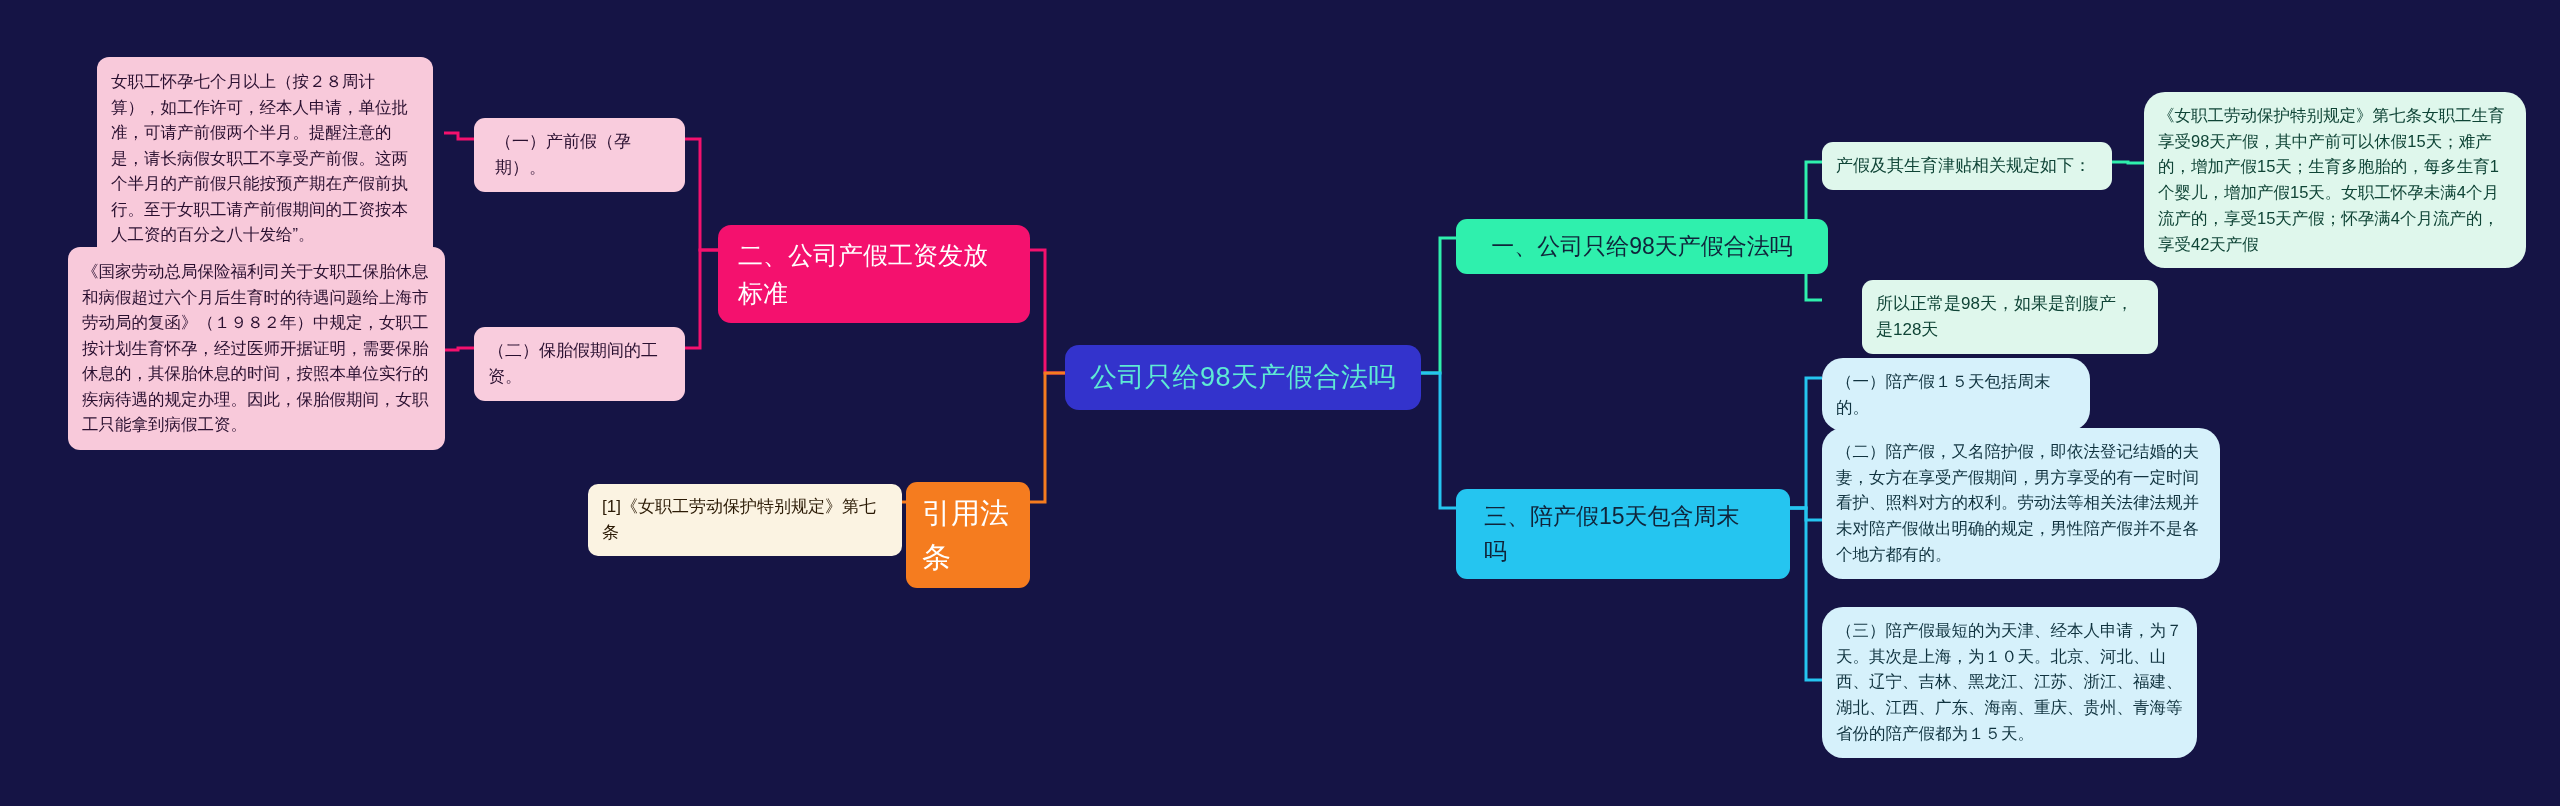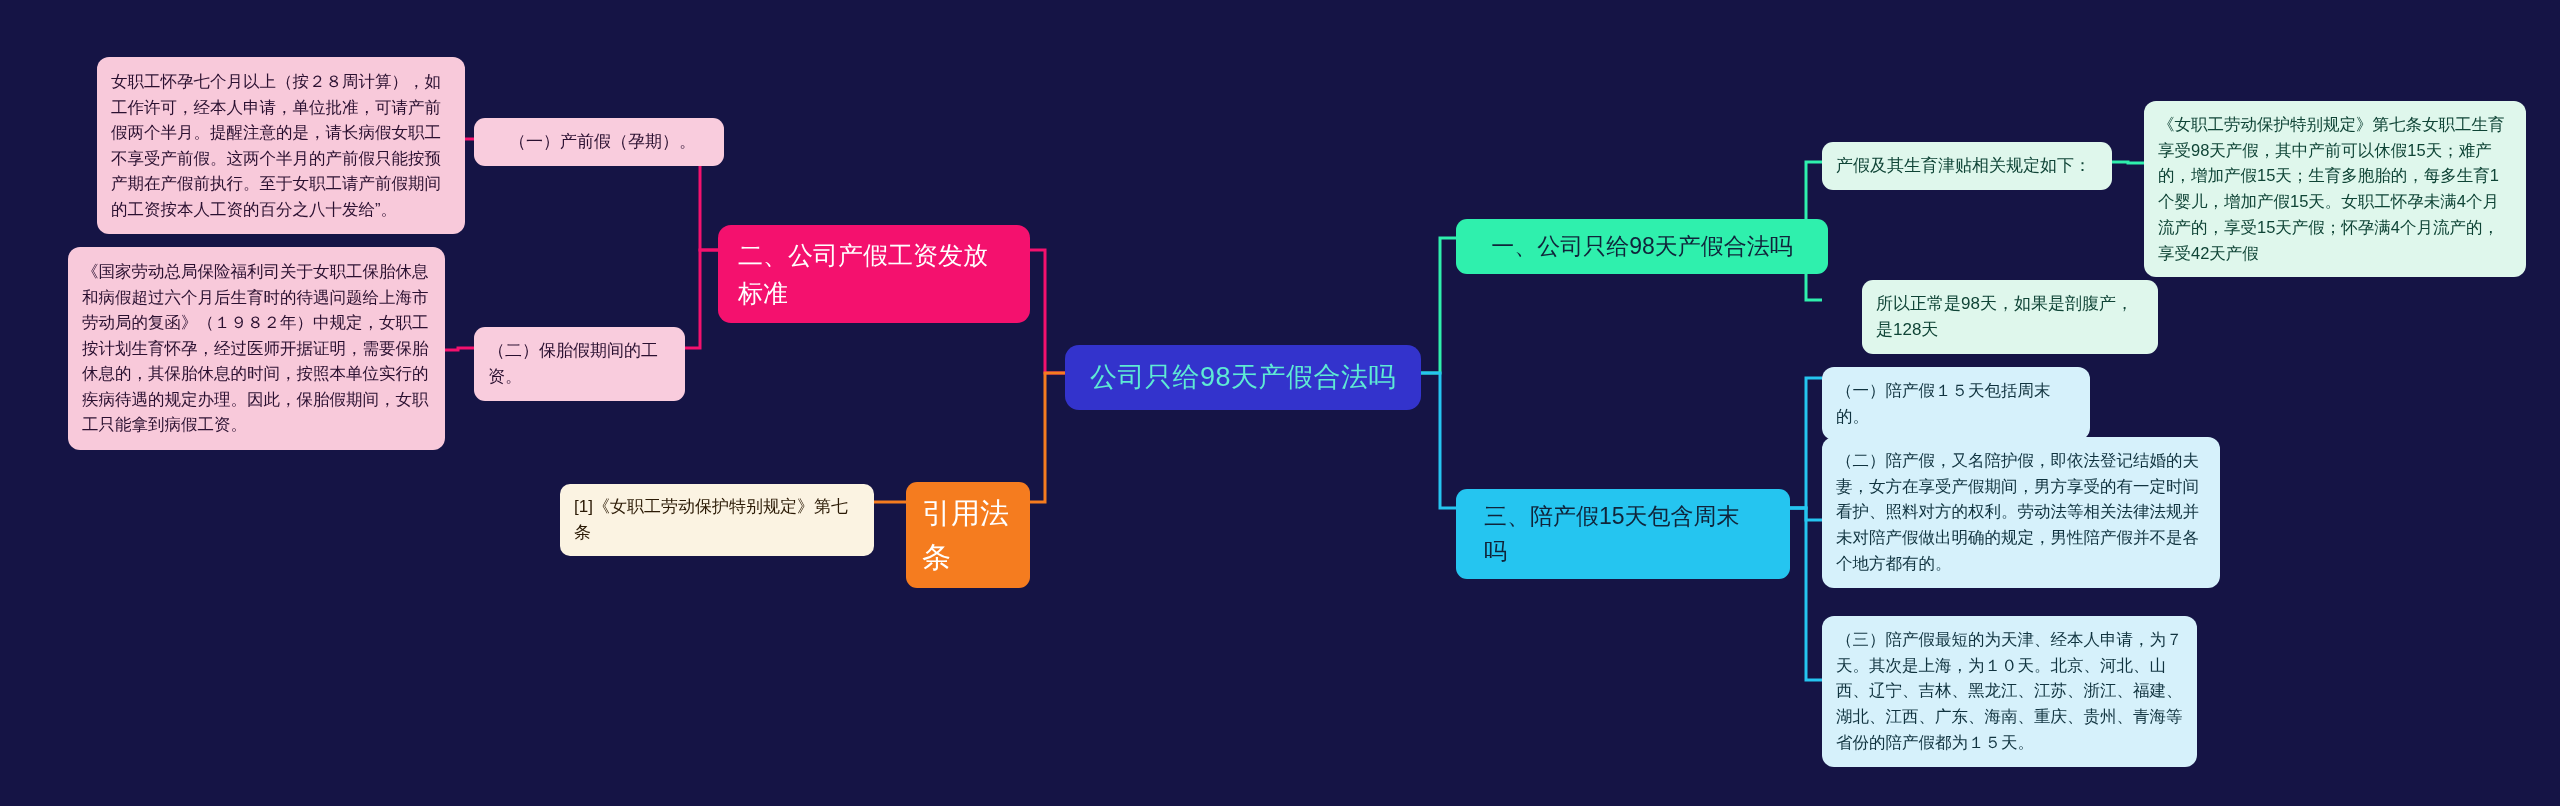--- a/index.html
+++ b/index.html
@@ -108,31 +108,31 @@
     color: #0f4436;
     font-size: 17px;
     padding: 11px 14px;
     border-radius: 11px;
   }
   .n-ice {
     background: #d6f1fb;
     color: #10333f;
     font-size: 16.5px;
     padding: 11px 14px;
-    border-radius: 12px;
+    border-radius: 21px;
     line-height: 1.56;
-    margin-top: 9px;
   }
   .n-cream {
     background: #fbf3e2;
     color: #2b1a05;
     font-size: 17px;
     padding: 10px 14px;
     border-radius: 10px;
     justify-content: center;
+    margin-left: 28px;
   }
 </style>
 </head>
 <body>
 
 <div id="canvas">
 
   <svg id="links" viewBox="0 0 2560 806" width="2560" height="806" fill="none">
 
     <path d="M 1065 373 L 1045 373 L 1045 250 L 1029 250" stroke="#f4116e" stroke-width="3" fill="none"></path>
@@ -159,23 +159,23 @@
 
     <path d="M 1790 508 L 1806 508 L 1806 378 L 1822 378" stroke="#25c5f0" stroke-width="3" fill="none"></path>
     <path d="M 1790 508 L 1806 508 L 1806 520 L 1822 520" stroke="#25c5f0" stroke-width="3" fill="none"></path>
     <path d="M 1790 508 L 1806 508 L 1806 680 L 1822 680" stroke="#25c5f0" stroke-width="3" fill="none"></path>
   </svg>
 
   <div class="node n-root" style="left:1065px; top:345px; width:356px;">公司只给98天产假合法吗</div>
 
   <div class="node n-branch-magenta" style="left:718px; top:225px; width:312px;">二、公司产假工资发放标准</div>
 
-  <div class="node n-pink" style="left:474px; top:118px; width:250px; justify-content:center;padding-left:21px;">（一）产前假（孕期）。</div>
+  <div class="node n-pink" style="left:474px; top:118px; width:211px; justify-content:center;padding-left:21px;">（一）产前假（孕期）。</div>
 
-  <div class="node n-pink-lg" style="left:97px; top:57px; width:368px;">女职工怀孕七个月以上（按２８周计算），如工作许可，经本人申请，单位批准，可请产前假两个半月。提醒注意的是，请长病假女职工不享受产前假。这两个半月的产前假只能按预产期在产假前执行。至于女职工请产前假期间的工资按本人工资的百分之八十发给”。</div>
+  <div class="node n-pink-lg" style="left:97px; top:57px; width:336px;">女职工怀孕七个月以上（按２８周计算），如工作许可，经本人申请，单位批准，可请产前假两个半月。提醒注意的是，请长病假女职工不享受产前假。这两个半月的产前假只能按预产期在产假前执行。至于女职工请产前假期间的工资按本人工资的百分之八十发给”。</div>
 
   <div class="node n-pink" style="left:474px; top:327px; width:211px; justify-content:center;">（二）保胎假期间的工资。</div>
 
   <div class="node n-pink-lg" style="left:68px; top:247px; width:377px;">《国家劳动总局保险福利司关于女职工保胎休息和病假超过六个月后生育时的待遇问题给上海市劳动局的复函》（１９８２年）中规定，女职工按计划生育怀孕，经过医师开据证明，需要保胎休息的，其保胎休息的时间，按照本单位实行的疾病待遇的规定办理。因此，保胎假期间，女职工只能拿到病假工资。</div>
 
   <div class="node n-branch-orange" style="left:906px; top:482px; width:124px;">引用法条</div>
 
   <div class="node n-cream" style="left:560px; top:484px; width:314px;">[1]《女职工劳动保护特别规定》第七条</div>
 
   <div class="node n-branch-spring" style="left:1456px; top:219px; width:372px;">一、公司只给98天产假合法吗</div>

